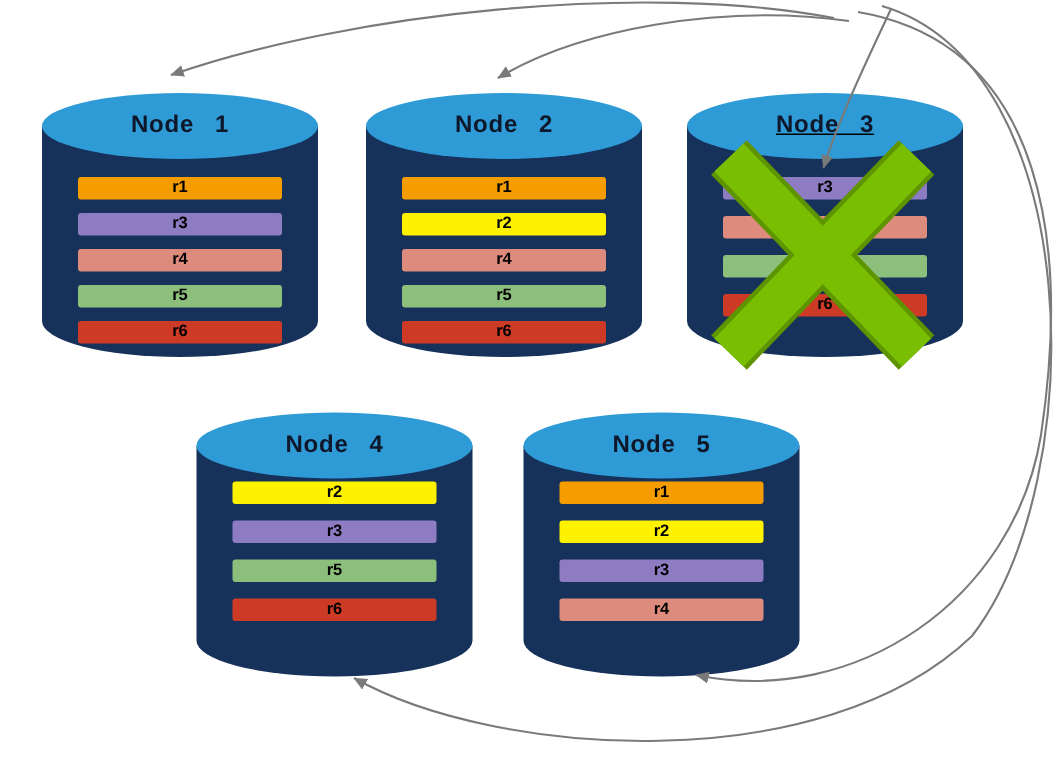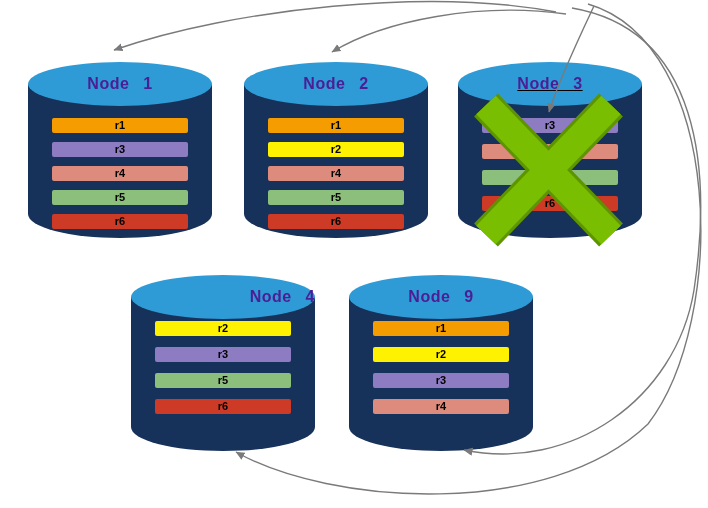--- a/index.html
+++ b/index.html
@@ -19,21 +19,21 @@
     border-radius:0 0 92px 92px / 0 0 24px 24px;
   }
   .cyl-top {
     position:absolute; left:0; top:0; width:184px; height:44px;
     background:#2E9BD6;
     border-radius:50%;
     display:flex; align-items:center; justify-content:center;
     z-index:2;
   }
   .cyl-title {
-    color:#4c1d95; font-weight:bold; font-size:16px;
+    color:#0f172a; font-weight:bold; font-size:16px;
     word-spacing:9px; letter-spacing:0.5px;
   }
   .bars { position:absolute; left:24px; top:56px; width:136px; z-index:2; }
   .bar {
     height:15px; margin-bottom:9px;
     border-radius:2px;
     text-align:center; font-size:11px; font-weight:bold;
     line-height:15px; color:#000000;
   }
   .wide-gap .bar { margin-bottom:11px; }
@@ -85,35 +85,35 @@
     <div class="bars">
       <div class="bar" style="background-color: rgb(142, 124, 195);">r3</div>
       <div class="bar" style="background-color: rgb(221, 139, 125);">r4</div>
       <div class="bar" style="background-color: rgb(140, 190, 124);">r5</div>
       <div class="bar" style="background-color: rgb(205, 59, 39);">r6</div>
     </div>
   </div>
 
   <div class="cylinder row2 wide-gap" style="left:131px; top:275px;">
     <div class="cyl-body" style="background-color: rgb(22, 50, 91);"></div>
-    <div class="cyl-top" style="background-color: rgb(46, 155, 214); justify-content: flex-end;">
+    <div class="cyl-top" style="background-color: rgb(46, 155, 214);">
       <span class="cyl-title">Node 4</span>
     </div>
     <div class="bars">
       <div class="bar" style="background-color: rgb(255, 242, 0);">r2</div>
       <div class="bar" style="background-color: rgb(142, 124, 195);">r3</div>
       <div class="bar" style="background-color: rgb(140, 190, 124);">r5</div>
       <div class="bar" style="background-color: rgb(205, 59, 39);">r6</div>
     </div>
   </div>
 
   <div class="cylinder row2 wide-gap" style="left:349px; top:275px;">
     <div class="cyl-body" style="background-color: rgb(22, 50, 91);"></div>
     <div class="cyl-top" style="background-color: rgb(46, 155, 214);">
-      <span class="cyl-title">Node 9</span>
+      <span class="cyl-title">Node 5</span>
     </div>
     <div class="bars">
       <div class="bar" style="background-color: rgb(245, 156, 0);">r1</div>
       <div class="bar" style="background-color: rgb(255, 242, 0);">r2</div>
       <div class="bar" style="background-color: rgb(142, 124, 195);">r3</div>
       <div class="bar" style="background-color: rgb(221, 139, 125);">r4</div>
     </div>
   </div>
 
   <svg class="overlay" viewBox="0 0 708 508">

